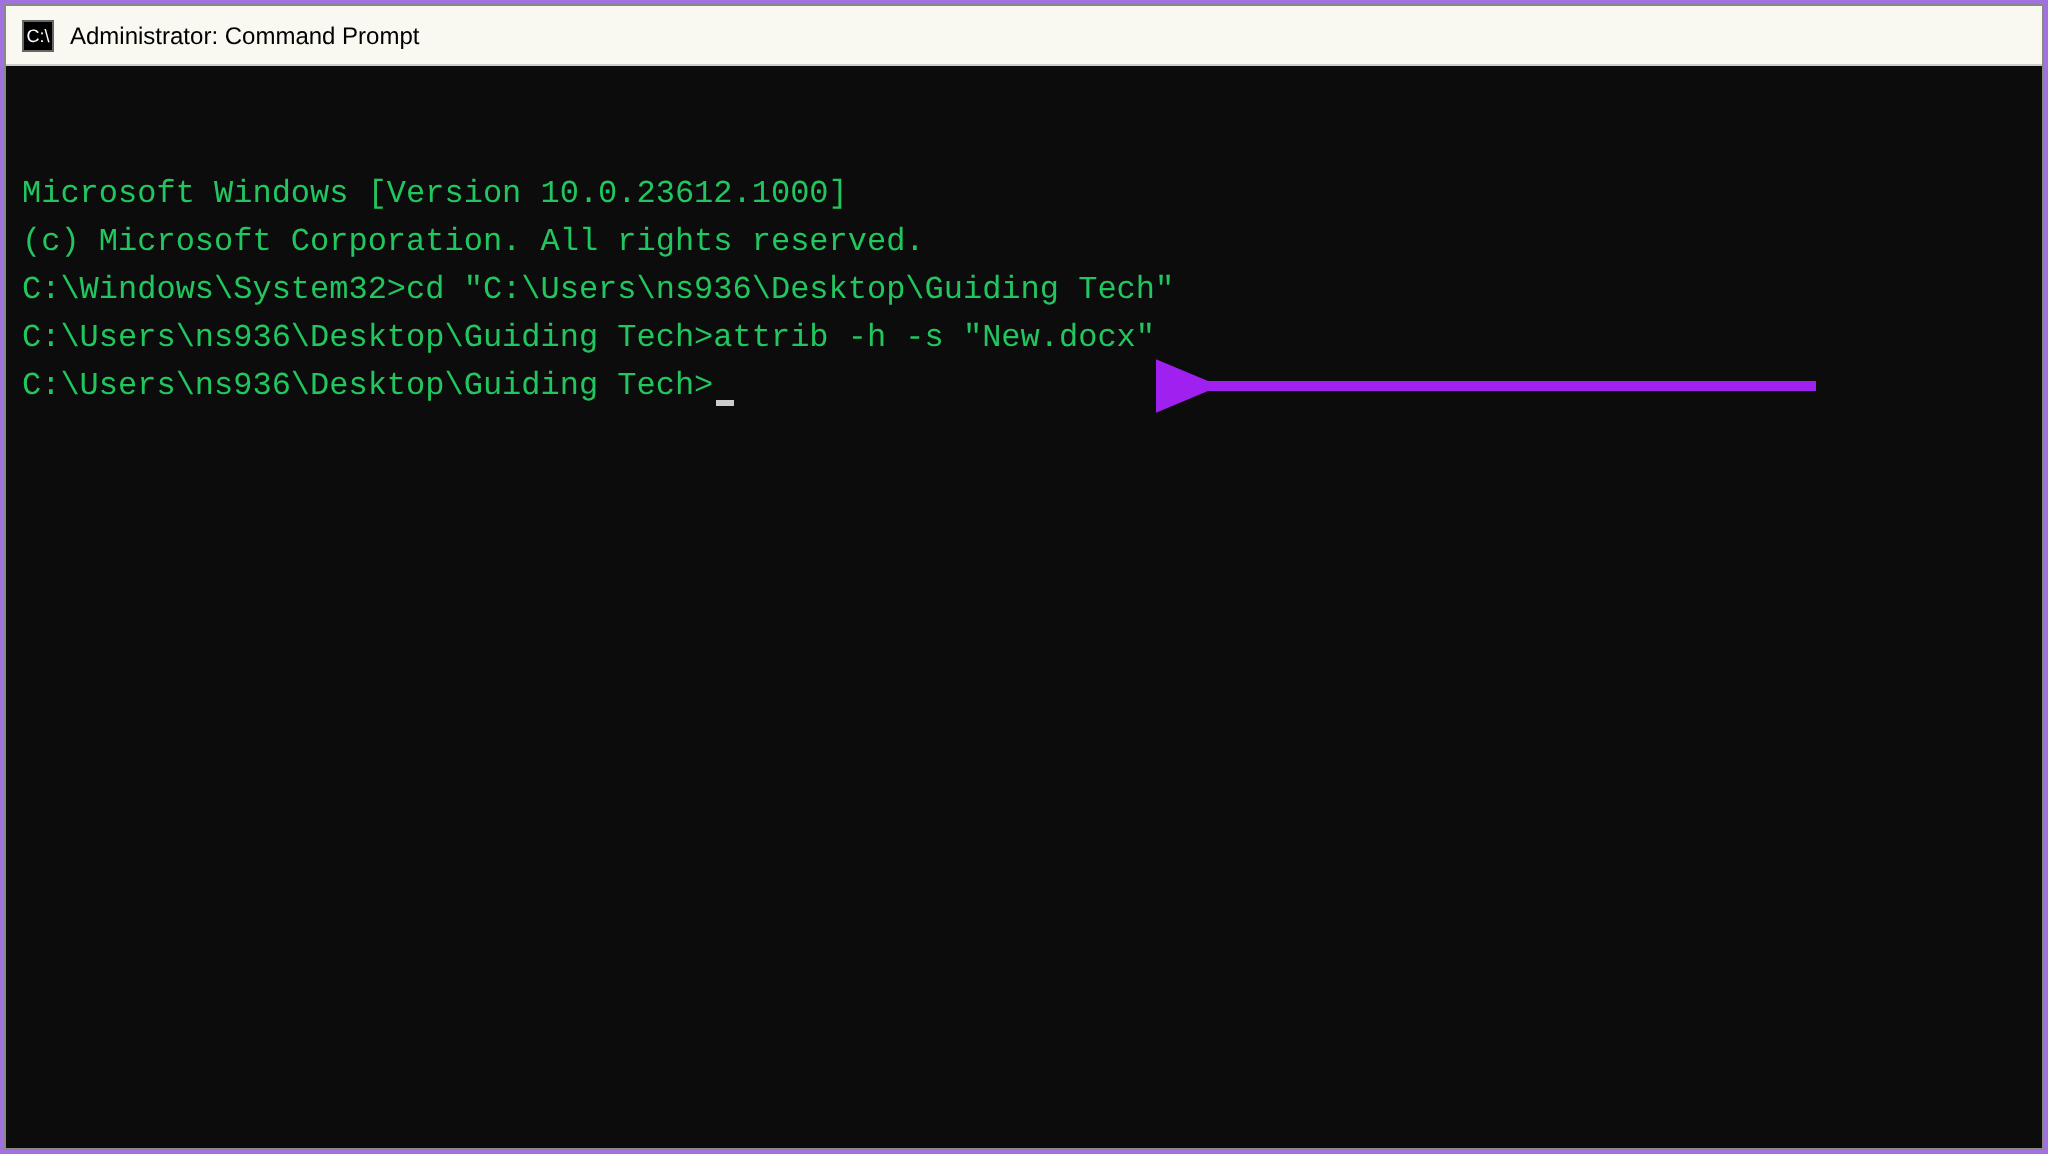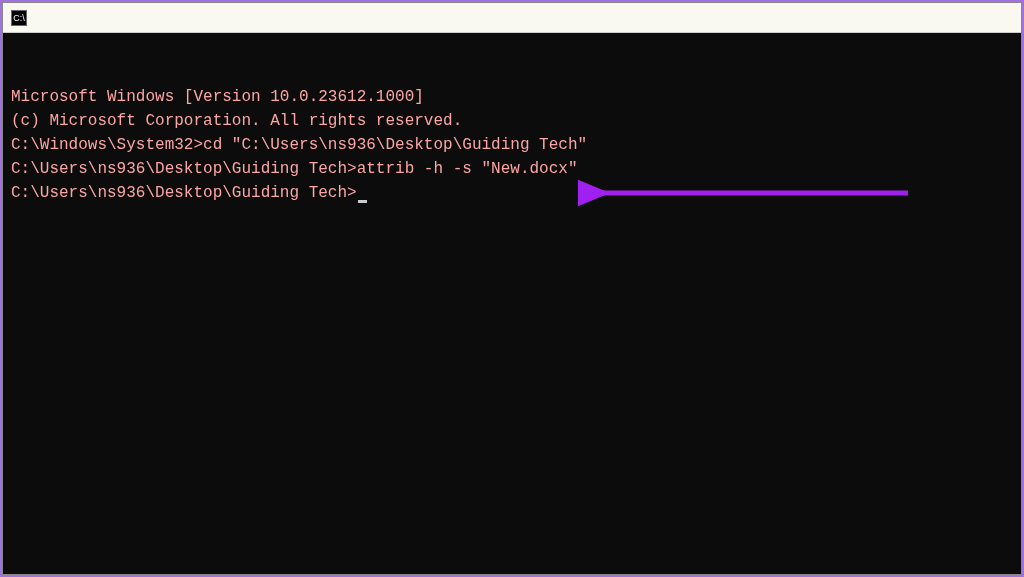--- a/index.html
+++ b/index.html
@@ -40,21 +40,21 @@
       border: 1px solid #666;
     }
     .titlebar-text {
       font-family: 'Segoe UI', Tahoma, sans-serif;
       font-size: 12px;
       color: #000;
     }
     .terminal {
       flex: 1;
       background: #0c0c0c;
-      color: #fca5a5;
+      color: #22c55e;
       font-size: 16px;
       line-height: 1.5;
       padding: 4px 8px;
       white-space: pre;
       overflow: hidden;
       position: relative;
     }
     .terminal-line {
       display: block;
     }
@@ -76,20 +76,21 @@
     }
   </style>
 </head>
 <body>
 
 <div class="window">
   <div class="titlebar">
     <div class="titlebar-icon">
       <span>C:\</span>
     </div>
+    <span class="titlebar-text">Administrator: Command Prompt</span>
   </div>
   <div class="terminal">
     <span class="terminal-line">Microsoft Windows [Version 10.0.23612.1000]</span><span class="terminal-line">(c) Microsoft Corporation. All rights reserved.</span><span class="terminal-line"></span><span class="terminal-line"><span>C:\Windows\System32&gt;</span><span>cd "C:\Users\ns936\Desktop\Guiding Tech"</span></span><span class="terminal-line"></span><span class="terminal-line"><span>C:\Users\ns936\Desktop\Guiding Tech&gt;</span><span>attrib -h -s "New.docx"</span></span><span class="terminal-line"></span><span class="terminal-line"><span>C:\Users\ns936\Desktop\Guiding Tech&gt;</span><span class="cursor"></span></span>
     <svg class="arrow-svg" viewBox="0 0 340 40">
       <defs>
         <marker id="arrowhead" markerWidth="12" markerHeight="10" refX="2" refY="5" orient="auto">
           <polygon points="12 0, 0 5, 12 10" fill="#a020f0"></polygon>
         </marker>
       </defs>
       <line x1="330" y1="20" x2="22" y2="20" stroke="#a020f0" stroke-width="5" marker-end="url(#arrowhead)"></line>

